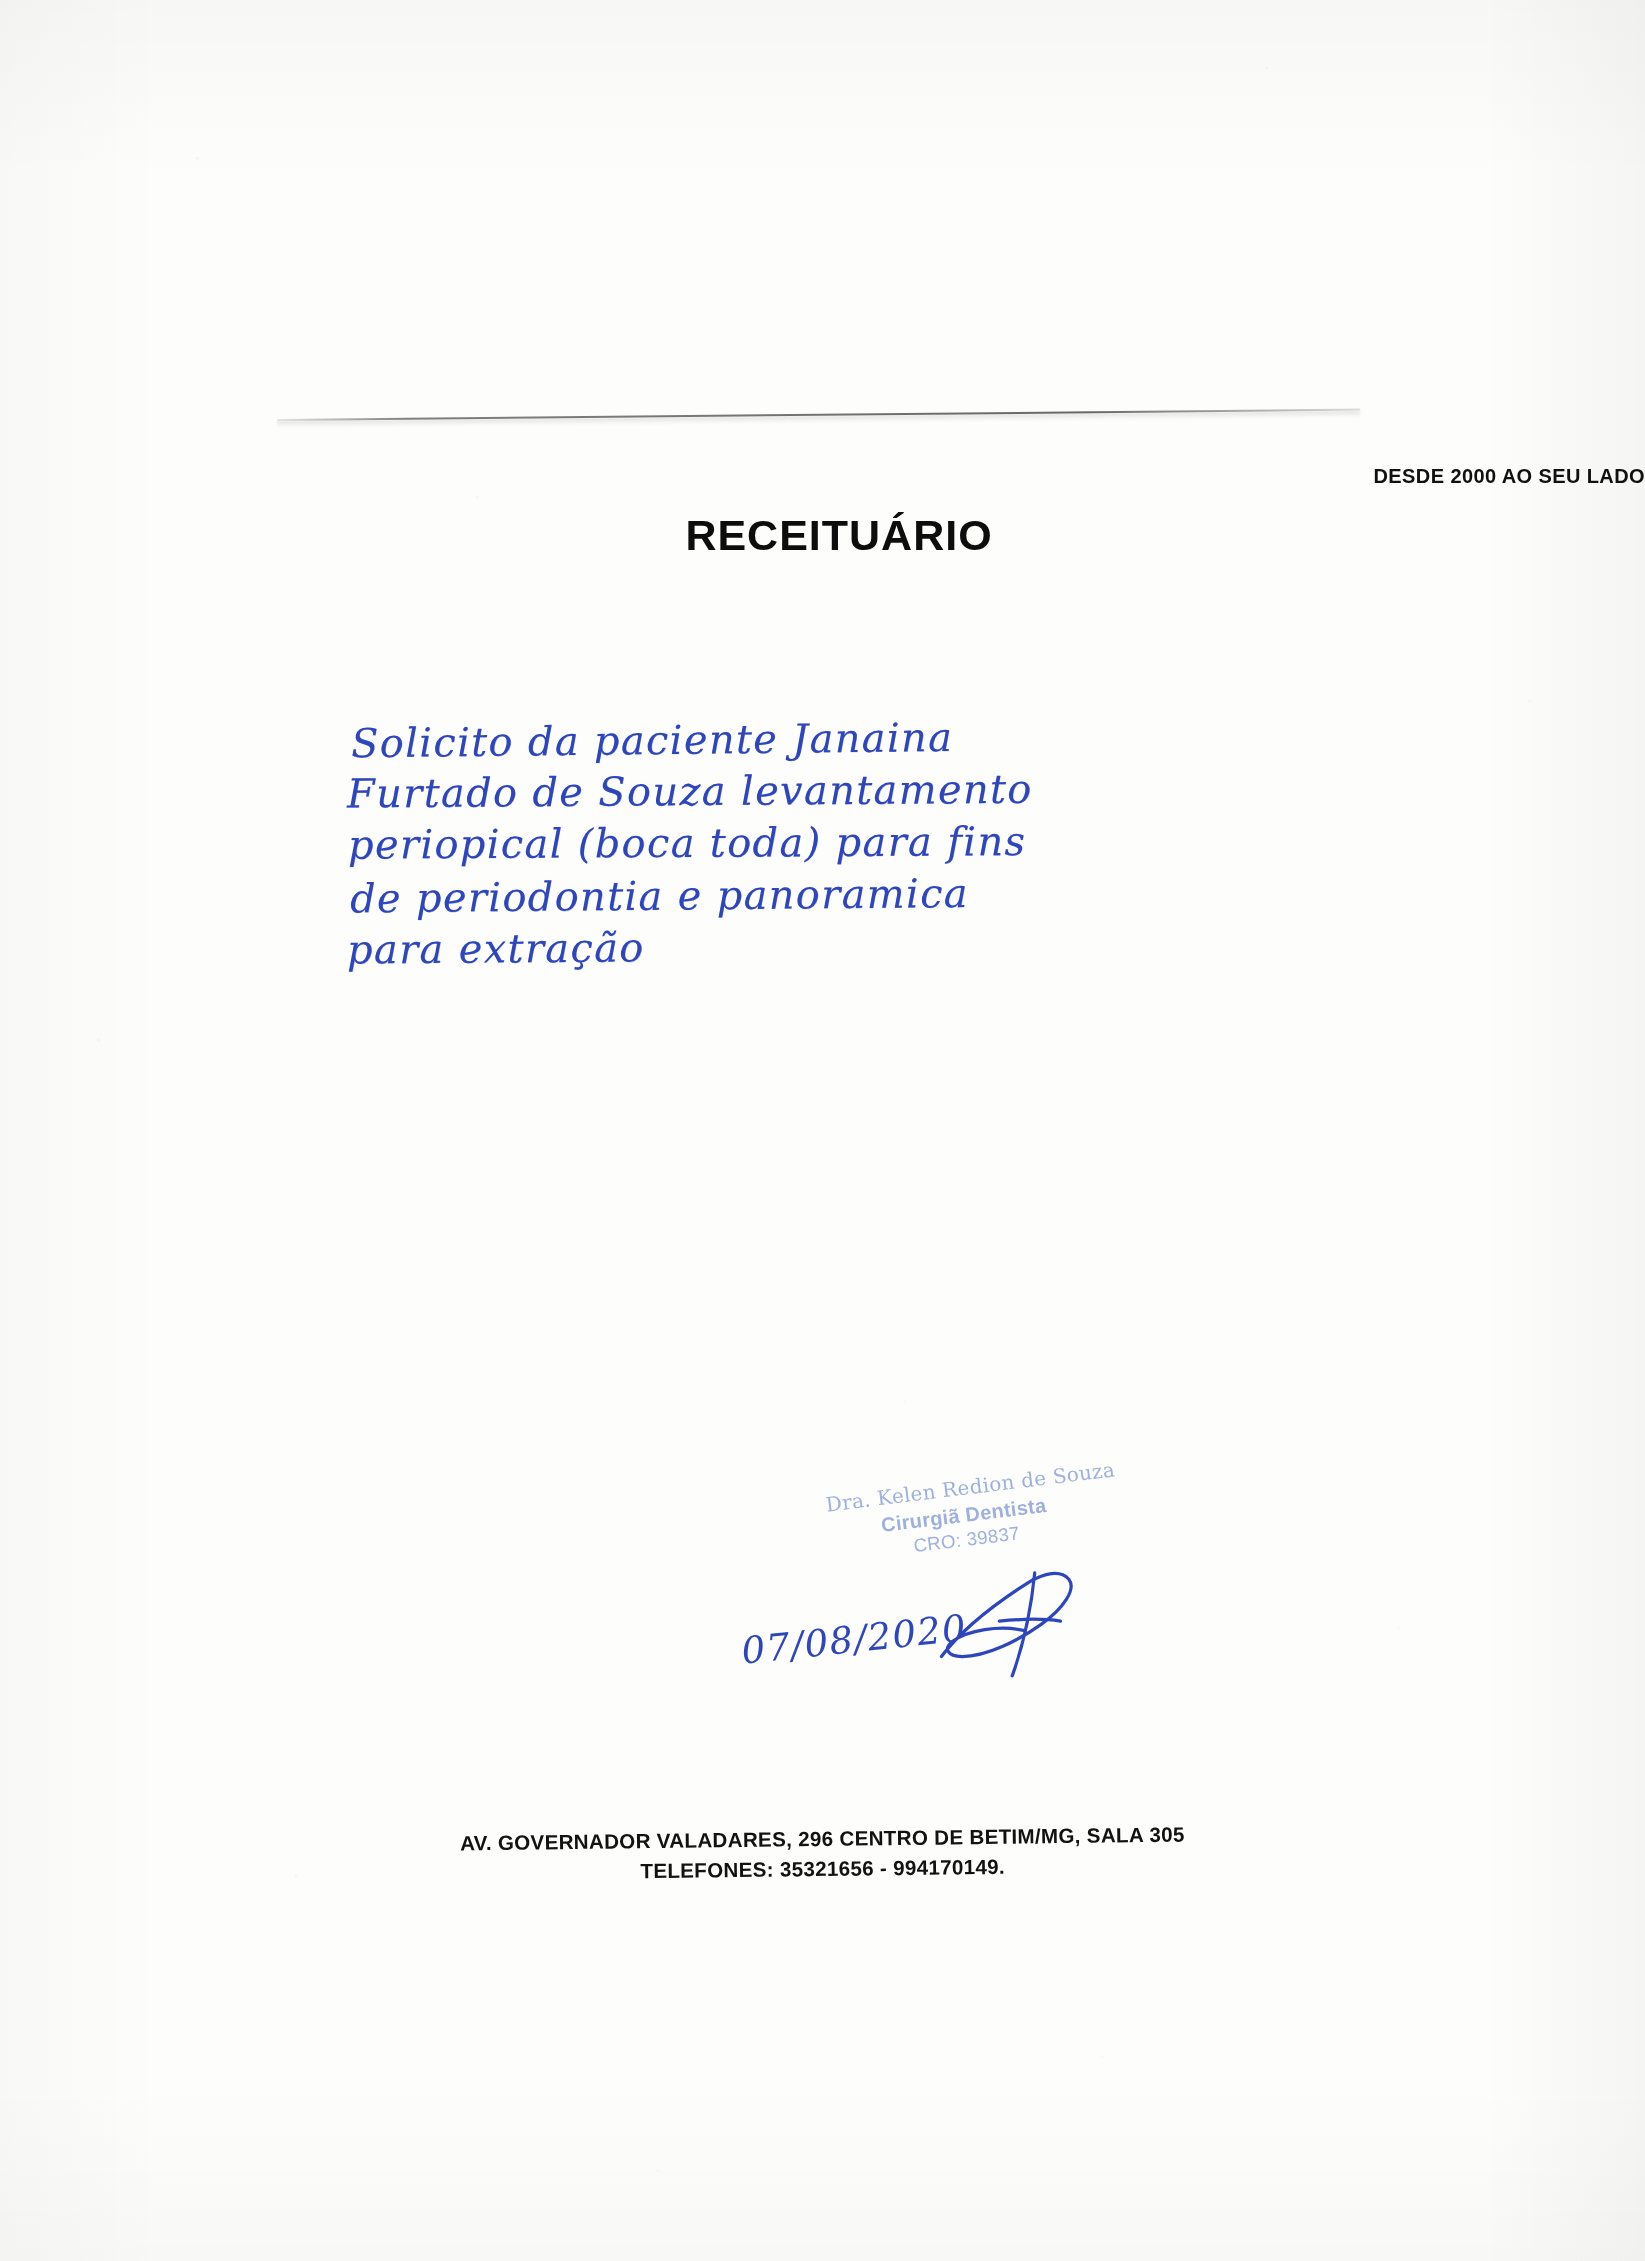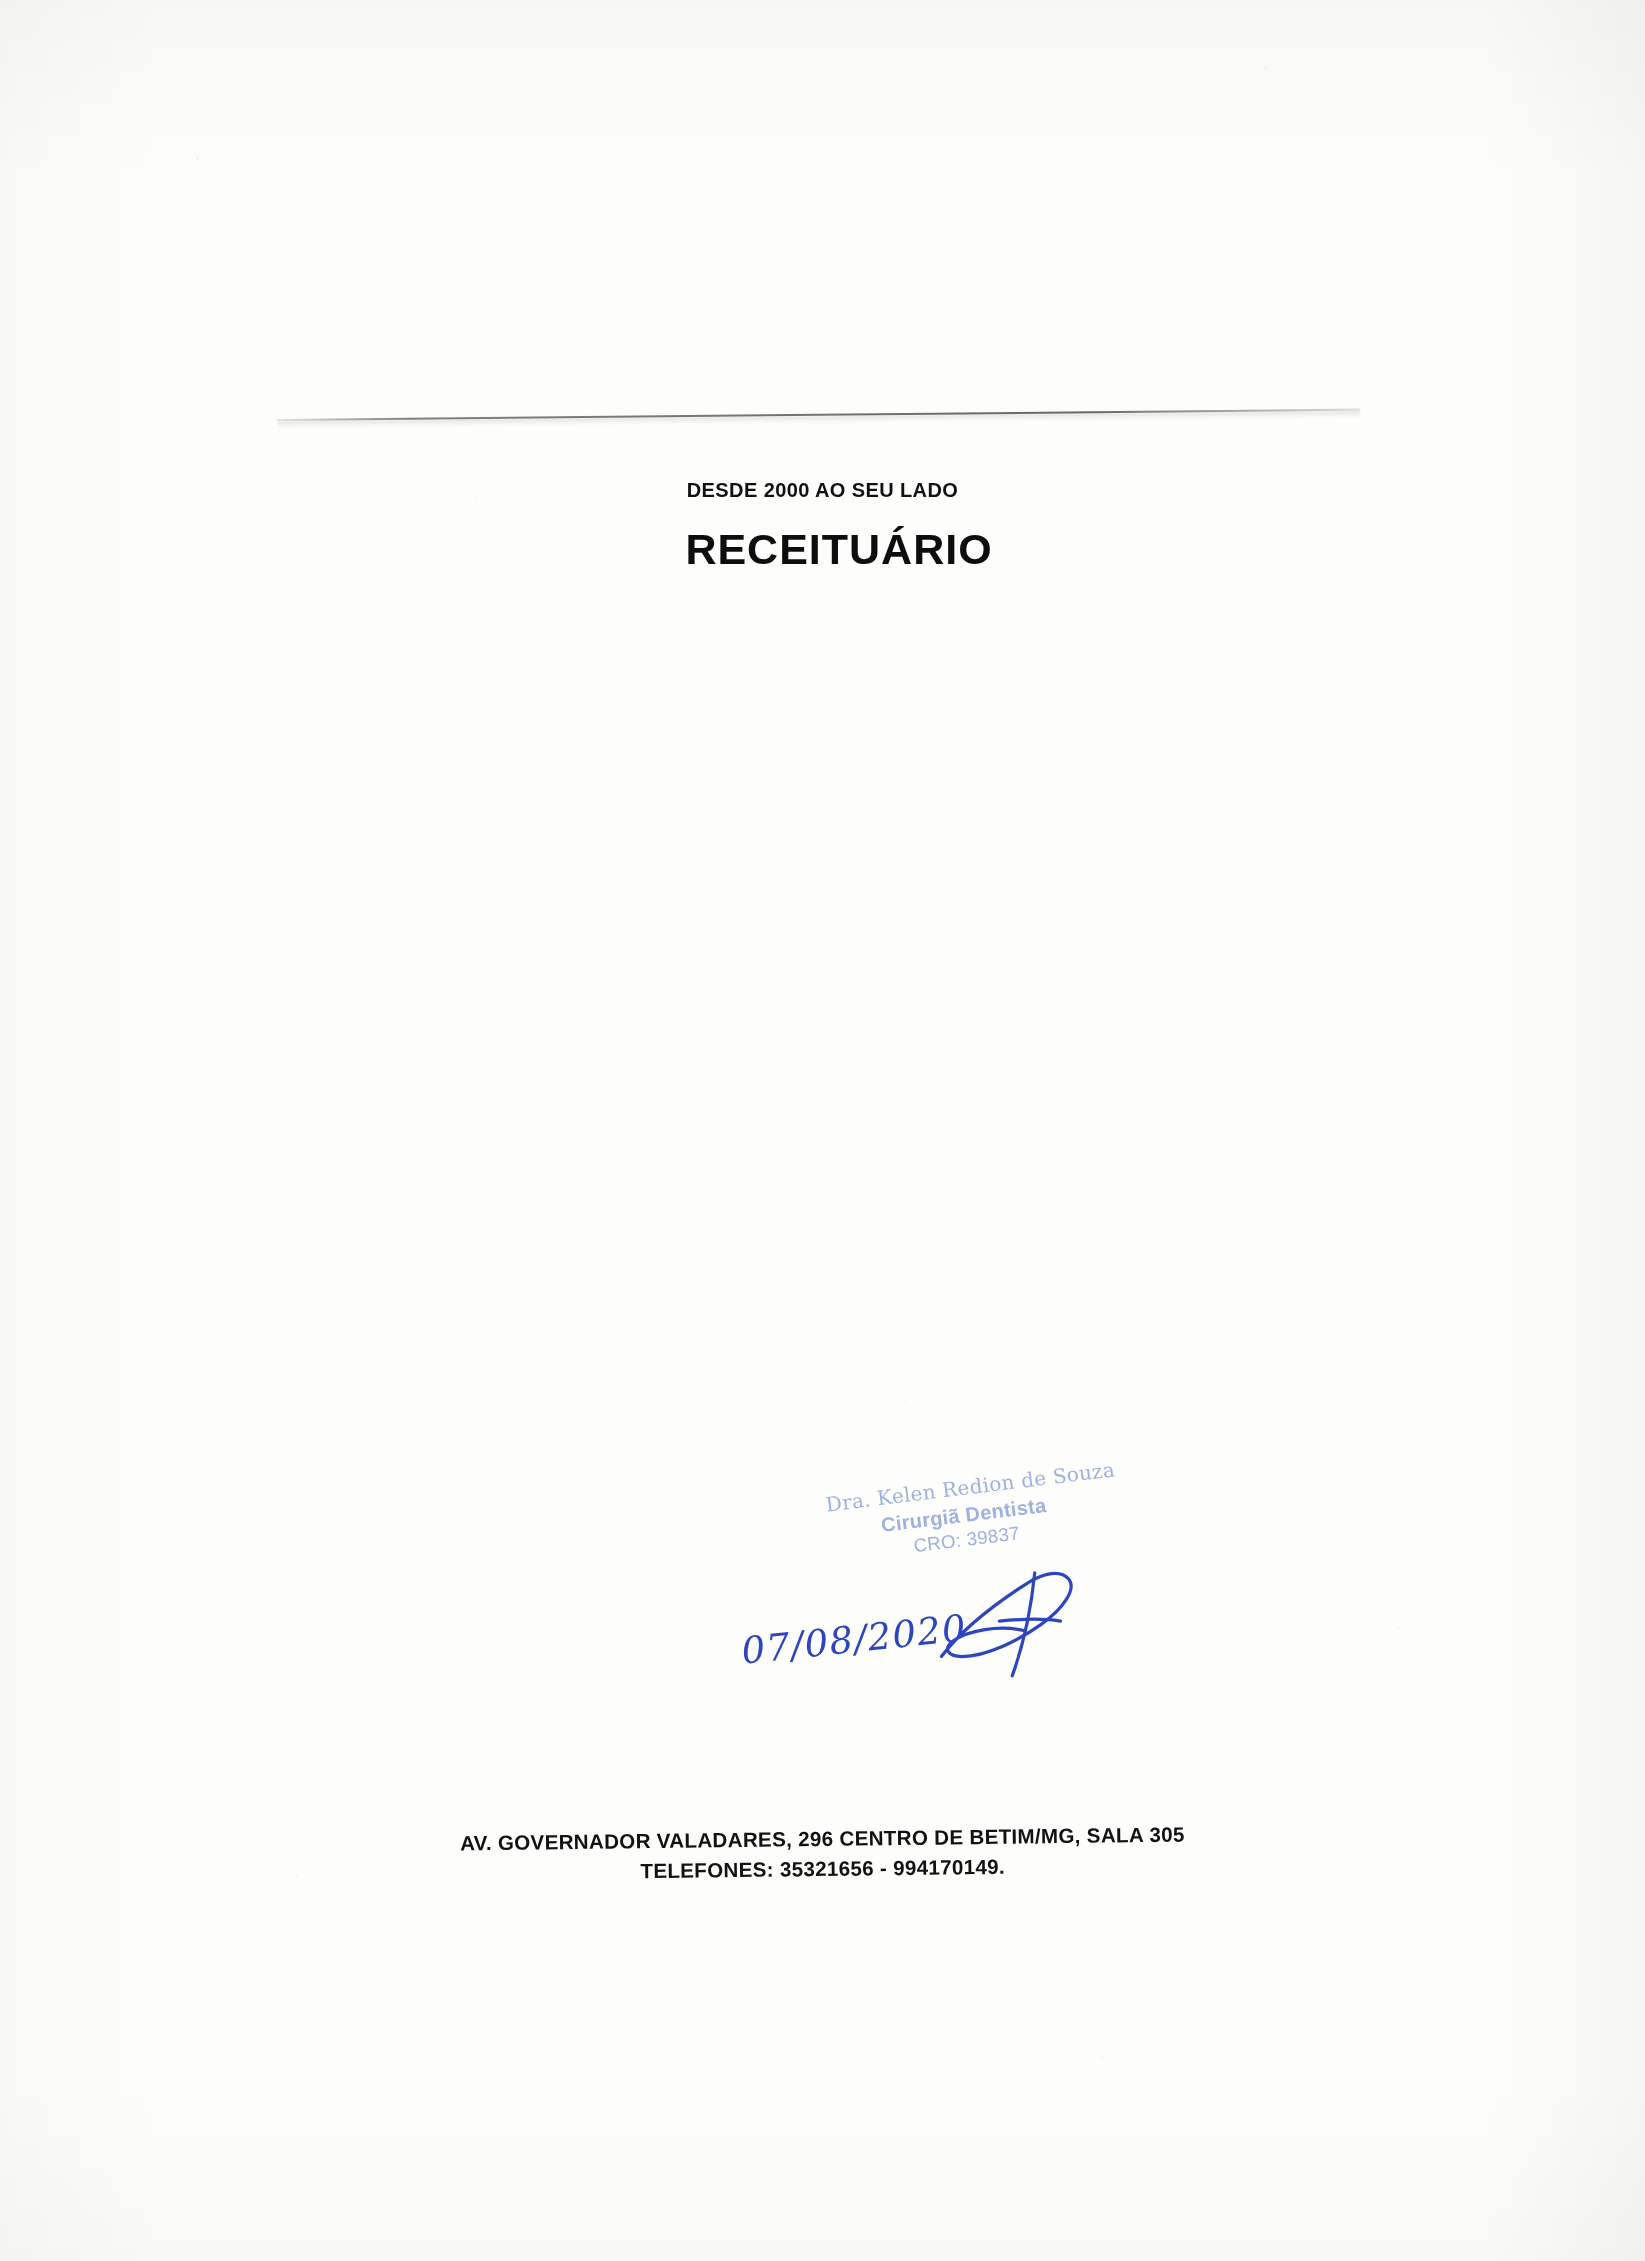--- a/index.html
+++ b/index.html
@@ -85,25 +85,26 @@
     text-align: center;
   }
   .clinic-name {
     font-size: 46px;
     font-weight: bold;
     letter-spacing: 0.6px;
     color: #0d0d0d;
     line-height: 1.05;
   }
   .clinic-tagline {
-    margin-top: 28px;
+    margin-top: 14px;
     font-size: 20px;
     font-weight: bold;
     letter-spacing: 0.4px;
     color: #111111;
+    text-align: right;
   }
   .doc-title {
     margin-top: 23px;
     font-size: 43px;
     font-weight: bold;
     letter-spacing: 1px;
     color: #0d0d0d;
     padding-left: 33px;
   }
 
@@ -210,20 +211,27 @@
   <div class="sheet-edge">
     <div class="edge-line"></div>
     <div class="edge-shadow"></div>
   </div>
 
   <div class="letterhead">
     <div class="clinic-tagline">DESDE 2000 AO SEU LADO</div>
     <div class="doc-title">RECEITUÁRIO</div>
   </div>
 
+  <div class="handwriting-block">
+    <div class="hw-line l1">Solicito da paciente Janaina</div>
+    <div class="hw-line l2">Furtado de Souza levantamento</div>
+    <div class="hw-line l3">periopical (boca toda) para fins</div>
+    <div class="hw-line l4">de periodontia e panoramica</div>
+    <div class="hw-line l5">para extração</div>
+  </div>
 
   <div class="stamp">
     <div class="stamp-line1">Dra. Kelen Redion de Souza</div>
     <div class="stamp-line2">Cirurgiã Dentista</div>
     <div class="stamp-line3">CRO: 39837</div>
   </div>
 
   <div class="sign-date">07/08/2020</div>
 
   <svg class="signature-mark" viewBox="0 0 270 230">

